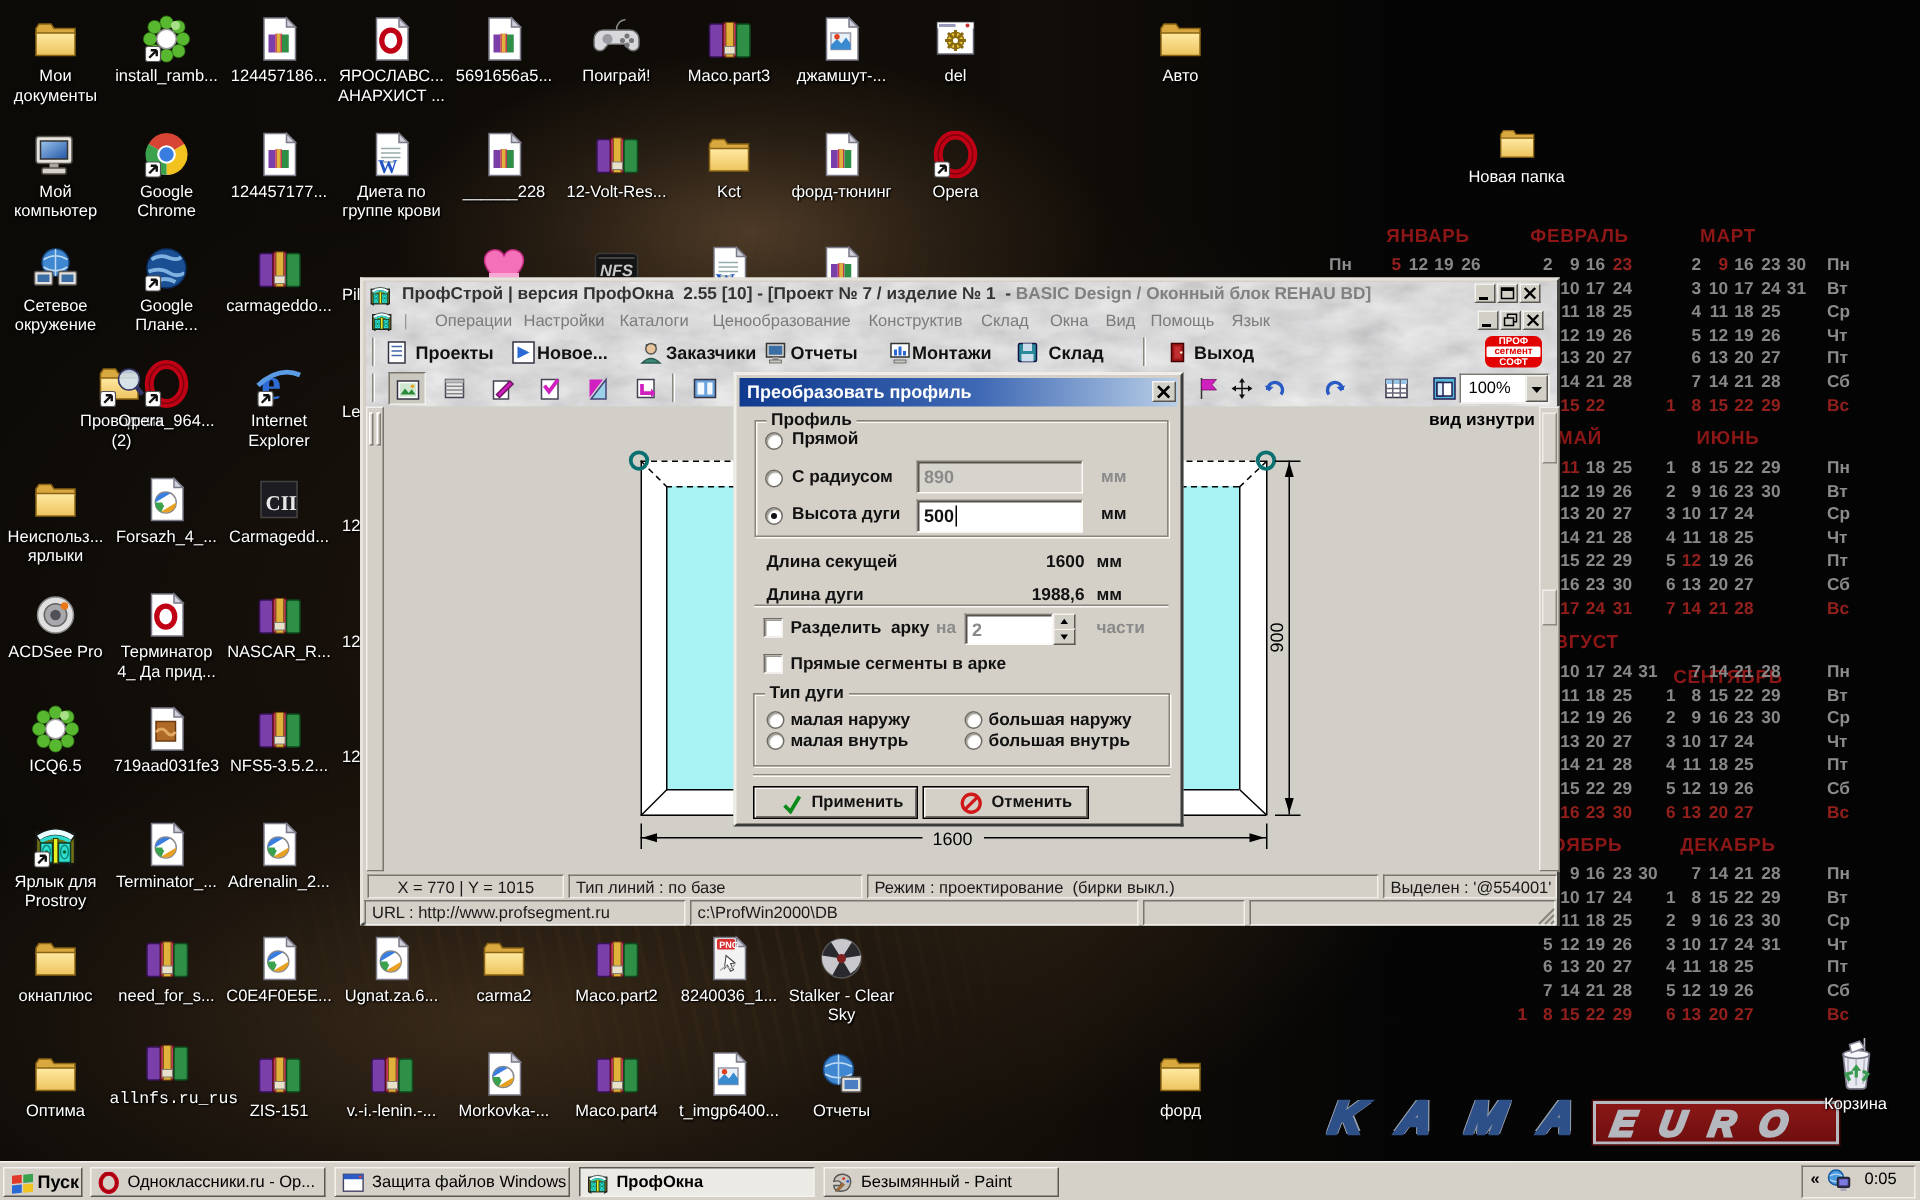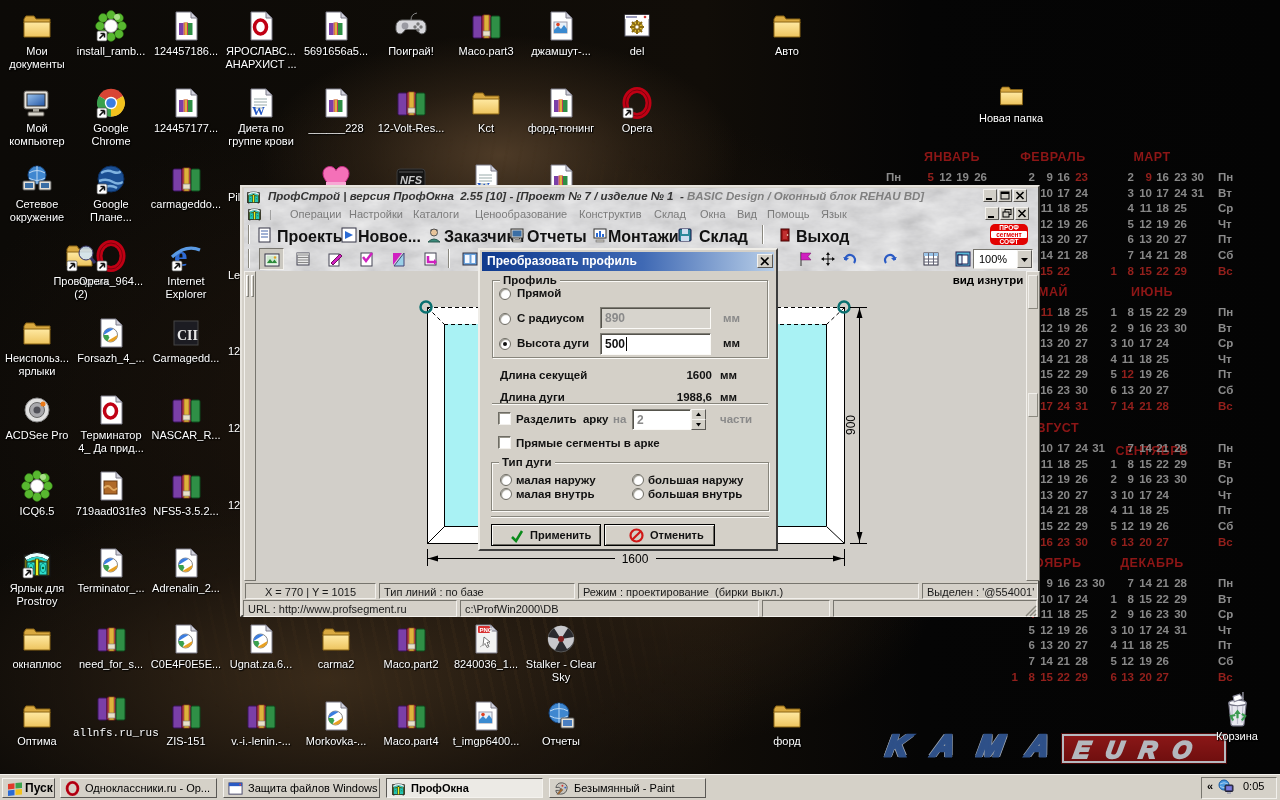--- a/index.html
+++ b/index.html
@@ -942,52 +942,52 @@
 <div class="sliver" style="left:228px;top:499px;">12</div>
 <style>
 #win{position:absolute;left:240px;top:185px;width:800px;height:432px;background:#d4d0c8;border:2px solid;border-color:#e6e3dd #44423e #44423e #e6e3dd;z-index:10;}
 #win *{position:absolute;}
 .bo{border:1px solid;border-color:#f2f0ec #77756e #77756e #f2f0ec;background:#d4d0c8;}
 .bi{border:1px solid;border-color:#77756e #f2f0ec #f2f0ec #77756e;}
 .cap{left:2px;top:1px;width:780px;height:16px;font-size:11.5px;font-weight:bold;color:#333;white-space:nowrap;overflow:hidden;}
 .cap .lt{color:#808080;}
 .wbtn{width:14px;height:13px;border:1px solid;border-color:#f4f2ee #5a5854 #5a5854 #f4f2ee;background:#d2cfc7;}
 .menu{font-size:11px;color:#7b7b7b;white-space:nowrap;}
-.tb1t{font-size:16px;font-weight:bold;color:#111;white-space:nowrap;}
+.tb1t{font-size:12px;font-weight:bold;color:#111;white-space:nowrap;}
 .t2b{width:25px;height:22px;top:61px;}
 .sep{width:2px;border-left:1px solid #8a887f;border-right:1px solid #fff;}
 .logo{left:748px;top:37px;width:38px;height:21px;background:#e20200;border-radius:5px;color:#fff;font-weight:bold;text-align:center;overflow:hidden;}
 #win .logo div{position:static;font-size:6.5px;line-height:7px;letter-spacing:0;}
 #win .logo .mid{background:#fff;color:#e20200;margin:0 1px;border-radius:1px;}
 .zoom{left:731px;top:62px;width:60px;height:20px;background:#fff;border:1px solid;border-color:#77756e #f2f0ec #f2f0ec #77756e;font-size:11px;}
 .zoom span{position:absolute;left:5px;top:3px;color:#000;}
 .zbtn{left:43px;top:0px;width:15px;height:18px;border:1px solid;border-color:#f4f2ee #5a5854 #5a5854 #f4f2ee;background:#d2cfc7;}
 .st{font-size:11px;font-weight:normal;color:#1a1a1a;white-space:nowrap;overflow:hidden;padding:2px 0 0 4px;}
-#dlg{position:absolute;left:478px;top:248px;width:300px;height:303px;background:#d4d0c8;border:2px solid;border-color:#efede8 #3c3c3c #3c3c3c #efede8;z-index:20;font-weight:bold;font-size:11.5px;color:#111;}
+#dlg{position:absolute;left:489px;top:248px;width:300px;height:303px;background:#d4d0c8;border:2px solid;border-color:#efede8 #3c3c3c #3c3c3c #efede8;z-index:20;font-weight:bold;font-size:11.5px;color:#111;}
 #dlg *{position:absolute;}
 .dtitle{left:2px;top:2px;width:292px;height:19px;background:linear-gradient(90deg,#0f3a8e 0%,#3f69b4 55%,#b9cfe8 100%);color:#fff;font-weight:bold;font-size:12px;padding:2px 0 0 5px;}
 .fs{border:1px solid #87857c;box-shadow:1px 1px 0 #fbfaf7,inset 1px 1px 0 #fbfaf7;}
 .leg{background:#d4d0c8;padding:0 3px;font-weight:bold;}
 .rad{width:12px;height:12px;border-radius:50%;background:#fff;border:1px solid #6e6c64;box-shadow:inset 1px 1px 1px #9a988e;}
 .rdot:after{content:"";position:absolute;left:3px;top:3px;width:4px;height:4px;border-radius:50%;background:#111;}
 .chk{width:13px;height:13px;background:#fff;border:1px solid;border-color:#6e6c64 #f2f0ec #f2f0ec #6e6c64;box-shadow:inset 1px 1px 0 #9a988e;}
 .ed{height:22px;border:1px solid;border-color:#807e76 #fbfaf7 #fbfaf7 #807e76;box-shadow:inset 1px 1px 0 #55534c;padding:3px 0 0 4px;font-weight:bold;font-size:12px;}
 .gray{color:#8a8a8a;}
 .dbtn{top:274px;width:110px;height:22px;background:#d4d0c8;border:1px solid #000;box-shadow:inset 1px 1px 0 #fbfaf7,inset -1px -1px 0 #6c6a62;text-align:center;padding-top:3px;font-weight:bold;}
 #tbar{position:absolute;left:0;top:774px;width:1280px;height:26px;background:#d5d1c8;border-top:1px solid #f5f3ef;z-index:50;font-size:11px;}
 #tbar *{position:absolute;}
 .task{top:3px;width:157px;height:20px;border:1px solid;border-color:#f4f2ee #5a5854 #5a5854 #f4f2ee;background:#d5d1c8;white-space:nowrap;overflow:hidden;color:#000;}
 .task span{position:absolute;left:24px;top:3px;}
 .task svg{position:absolute;left:4px;top:2px;}
 </style>
 <div id="win">
 <svg style="left:2px;top:1px;" width="794" height="83">
         <rect width="794" height="83" filter="url(#fmarb)"></rect>
       </svg>
-<div class="cap" style="padding:2px 0 0 24px;font-style:italic;">ПрофСтрой | версия ПрофОкна&nbsp; 2.55 [10] - [Проект № 7 / изделие № 1 &nbsp;- <span class="lt">&nbsp;BASIC Design / Оконный блок REHAU BD]</span></div>
+<div class="cap" style="padding:2px 0 0 24px;">ПрофСтрой | версия ПрофОкна&nbsp; 2.55 [10] - [Проект № 7 / изделие № 1 &nbsp;- <span class="lt">&nbsp;BASIC Design / Оконный блок REHAU BD]</span></div>
 <svg style="left:4px;top:2px;" width="15" height="15" viewBox="0 0 32 32">
         <use href="#i-prostroy"></use>
       </svg>
 <div class="wbtn" style="left:741px;top:2px;">
         <svg width="12" height="11" style="left:0;top:0">
           <rect x="2" y="8" width="6" height="2" fill="#000"></rect>
         </svg>
       </div>
 <div class="wbtn" style="left:756px;top:2px;">
         <svg width="12" height="11" style="left:0;top:0">

